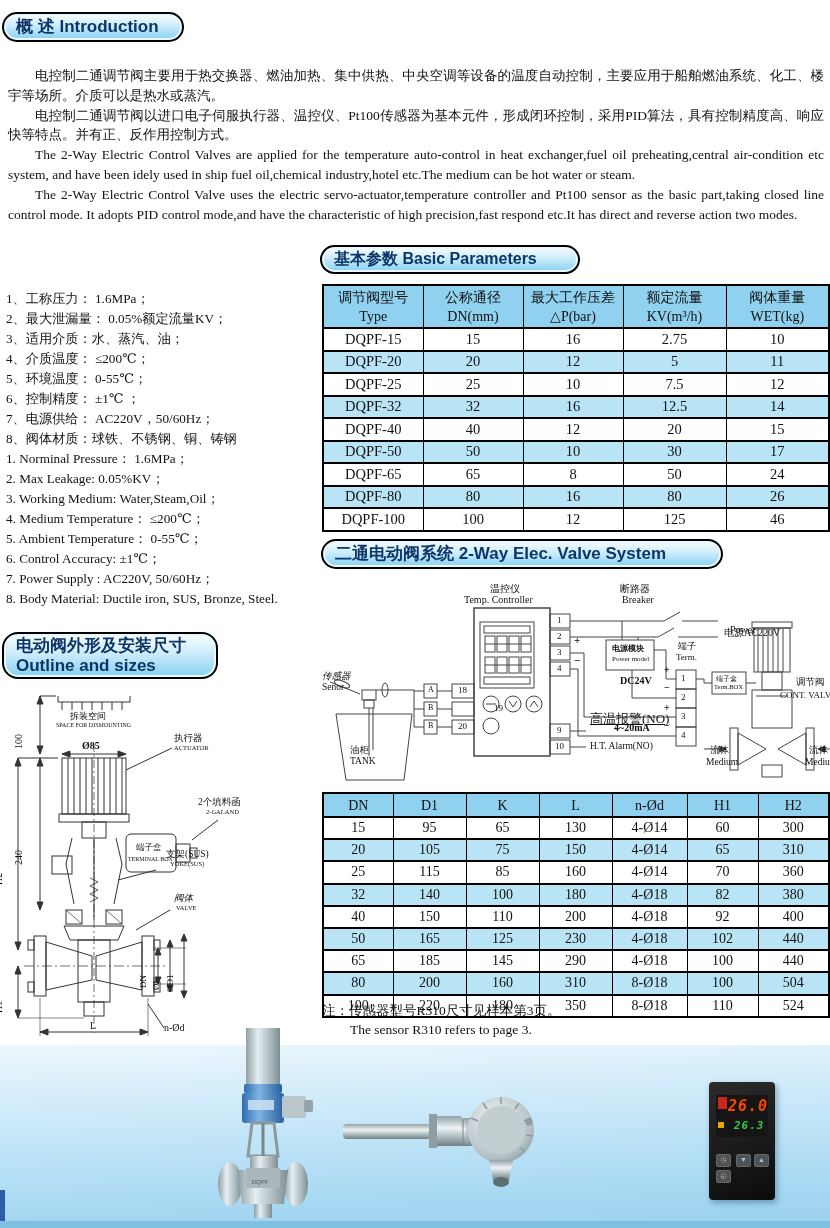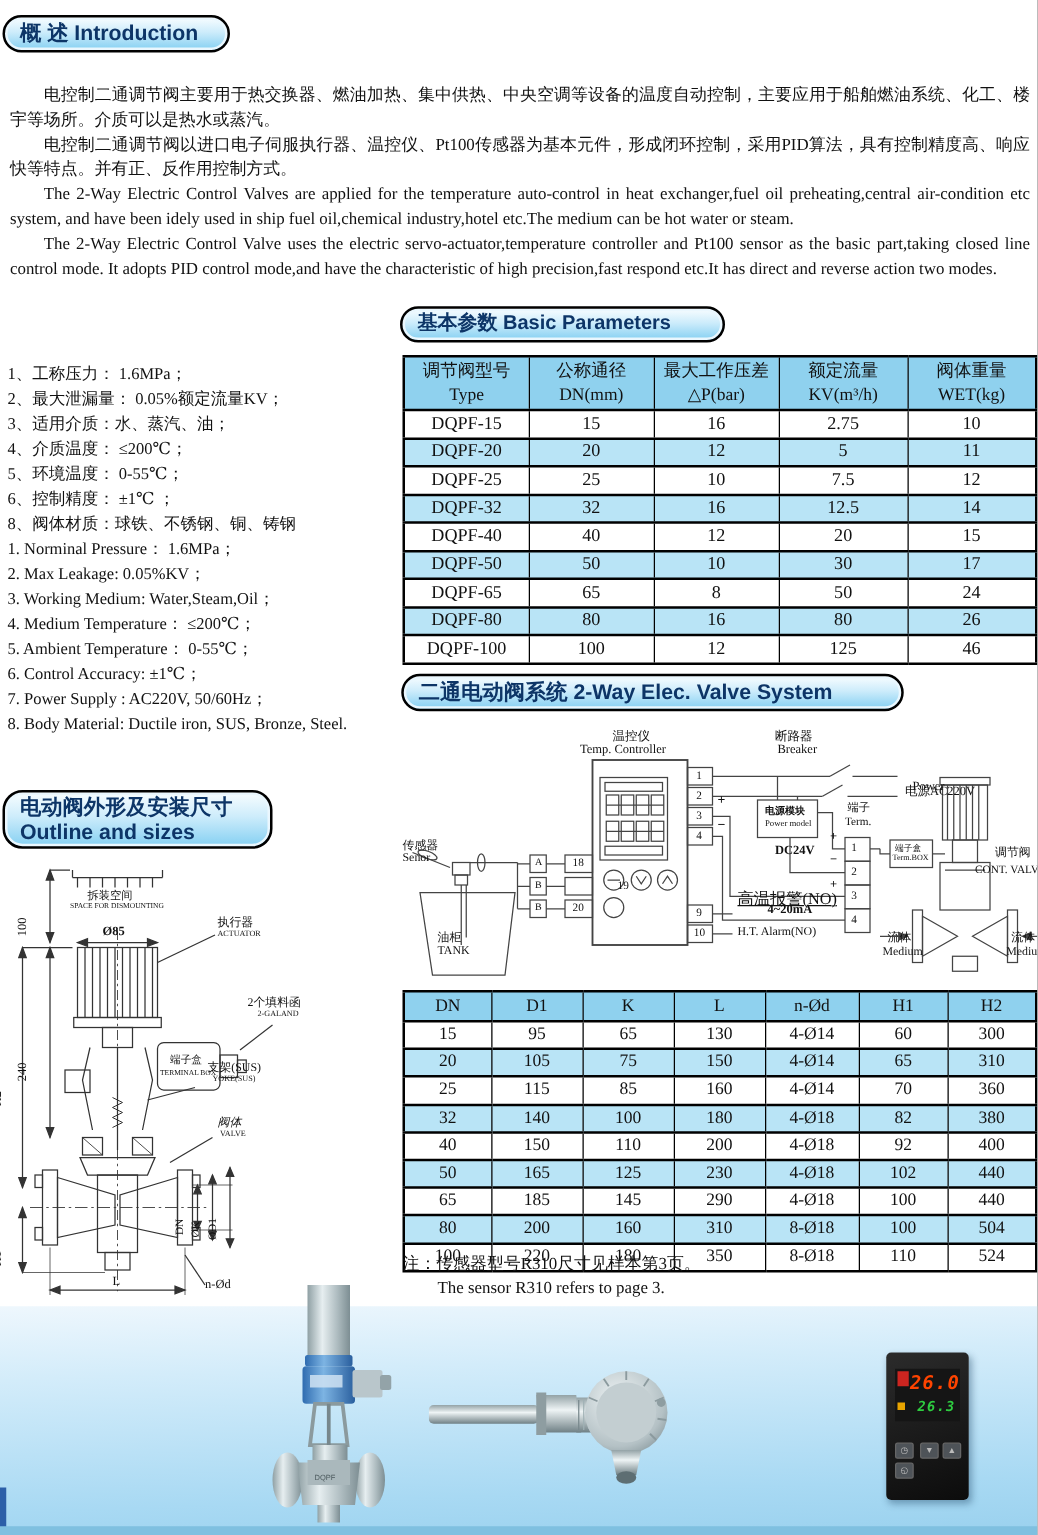--- a/index.html
+++ b/index.html
@@ -78,20 +78,21 @@
     <p>The 2-Way Electric Control Valve uses the electric servo-actuator,temperature controller and Pt100 sensor as the basic part,taking closed line control mode. It adopts PID control mode,and have the characteristic of high precision,fast respond etc.It has direct and reverse action two modes.</p>
   </div>
 
   <div class="techlist" style="left:6px;top:289px;width:308px;">
     <div>1、工称压力： 1.6MPa；</div>
     <div>2、最大泄漏量： 0.05%额定流量KV；</div>
     <div>3、适用介质：水、蒸汽、油；</div>
     <div>4、介质温度： ≤200℃；</div>
     <div>5、环境温度： 0-55℃；</div>
     <div>6、控制精度： ±1℃ ；</div>
+    <div>7、电源供给： AC220V，50/60Hz；</div>
     <div>8、阀体材质：球铁、不锈钢、铜、铸钢</div>
     <div>1. Norminal Pressure： 1.6MPa；</div>
     <div>2. Max Leakage: 0.05%KV；</div>
     <div>3. Working Medium: Water,Steam,Oil；</div>
     <div>4. Medium Temperature： ≤200℃；</div>
     <div>5. Ambient Temperature： 0-55℃；</div>
     <div>6. Control Accuracy: ±1℃；</div>
     <div>7. Power Supply : AC220V, 50/60Hz；</div>
     <div>8. Body Material: Ductile iron, SUS, Bronze, Steel.</div>
   </div>
@@ -319,21 +320,21 @@
     <span class="dlbl" style="left:292px;top:134px;font-size:10px;font-weight:bold;margin-top:10px;">4~20mA</span>
     <span class="dlbl" style="left:342px;top:142px;font-size:10px;font-weight:bold;">−</span>
     <span class="dlbl" style="left:252px;top:56px;font-size:11px;font-weight:bold;">+</span>
     <span class="dlbl" style="left:252px;top:76px;font-size:11px;font-weight:bold;">−</span>
     <span class="dlbl" style="left:268px;top:132px;font-size:13px;text-decoration:underline;">高温报警(NO)</span>
     <span class="dlbl" style="left:268px;top:163px;font-size:9.5px;">H.T. Alarm(NO)</span>
     <span class="dlbl" style="left:394px;top:96px;font-size:7px;">端子盒</span>
     <span class="dlbl" style="left:392px;top:105px;font-size:6.5px;">Term.BOX</span>
     <span class="dlbl" style="left:474px;top:98px;font-size:9.5px;">调节阀</span>
     <span class="dlbl" style="left:458px;top:112px;font-size:9px;">CONT. VALVE</span>
-    <span class="dlbl" style="left:0px;top:92px;font-size:9.5px;">传感器</span>
+    <span class="dlbl" style="left:0px;top:92px;font-size:9.5px;font-style:italic;">传感器</span>
     <span class="dlbl" style="left:0px;top:104px;font-size:9.5px;">Senor</span>
     <span class="dlbl" style="left:28px;top:166px;font-size:9.5px;">油柜</span>
     <span class="dlbl" style="left:28px;top:178px;font-size:9.5px;">TANK</span>
     <span class="dlbl" style="left:388px;top:166px;font-size:9.5px;">流体</span>
     <span class="dlbl" style="left:384px;top:179px;font-size:9.5px;">Medium</span>
     <span class="dlbl" style="left:487px;top:166px;font-size:9.5px;">流体</span>
     <span class="dlbl" style="left:483px;top:179px;font-size:9.5px;">Medium</span>
 
     <span class="dlbl" style="left:235px;top:37px;font-size:9px;">1</span>
     <span class="dlbl" style="left:235px;top:53px;font-size:9px;">2</span>

